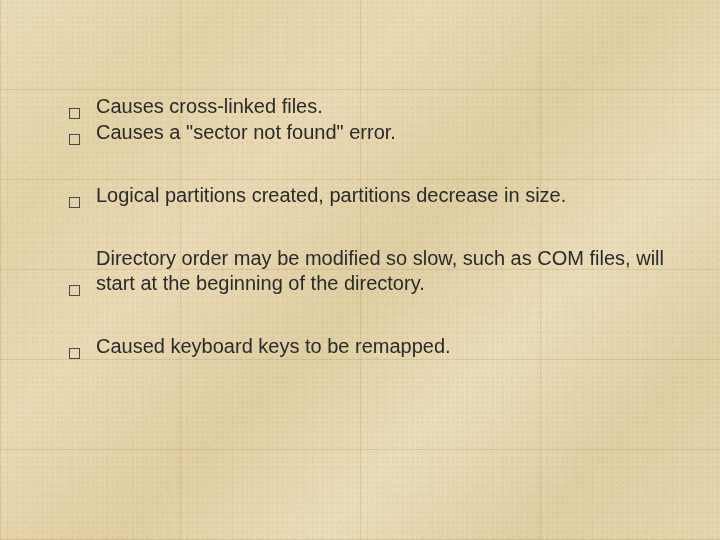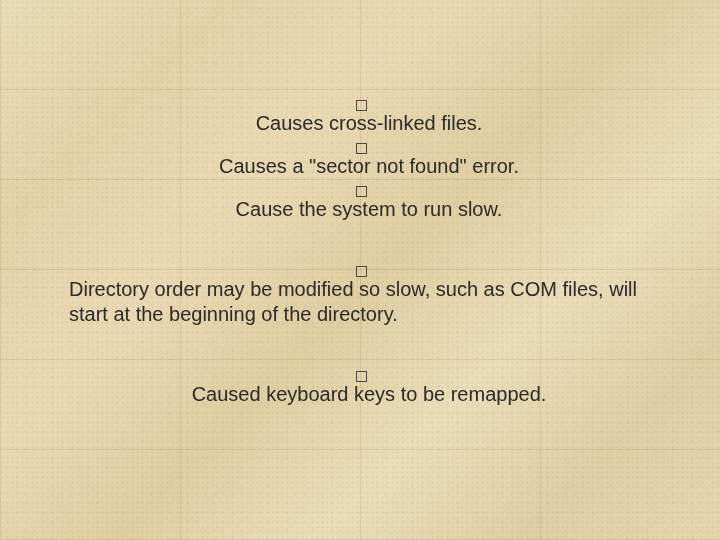--- a/index.html
+++ b/index.html
@@ -53,23 +53,22 @@
     line-height: 1.25;
   }
   .group {
     margin-bottom: 38px;
   }
   .group:last-child {
     margin-bottom: 1px;
   }
   .item {
     display: flex;
-    align-items: center;
+    align-items: flex-end;
     margin-bottom: 1px;
-    flex-direction: column;
   }
   .bullet {
     width: 11px;
     height: 11px;
     border: 1.4px solid #4a4a4a;
     box-sizing: border-box;
     margin-top: 6px;
     margin-right: 16px;
     flex: 0 0 auto;
     background: transparent;
@@ -87,26 +86,28 @@
 
   <div class="group">
     <div class="item">
       <span class="bullet"></span>
       <span class="text">Causes cross-linked files.</span>
     </div>
     <div class="item">
       <span class="bullet"></span>
       <span class="text">Causes a "sector not found" error.</span>
     </div>
+  </div>
+
+  <div class="group">
     <div class="item">
       <span class="bullet"></span>
-      <span class="text">Cause the system to run slow.</span>
+      <span class="text">Logical partitions created, partitions decrease in size.</span>
     </div>
   </div>
-
 
   <div class="group">
     <div class="item">
       <span class="bullet"></span>
       <span class="text">Directory order may be modified so slow, such as COM files, will start at the beginning of the directory.</span>
     </div>
   </div>
 
   <div class="group">
     <div class="item">

